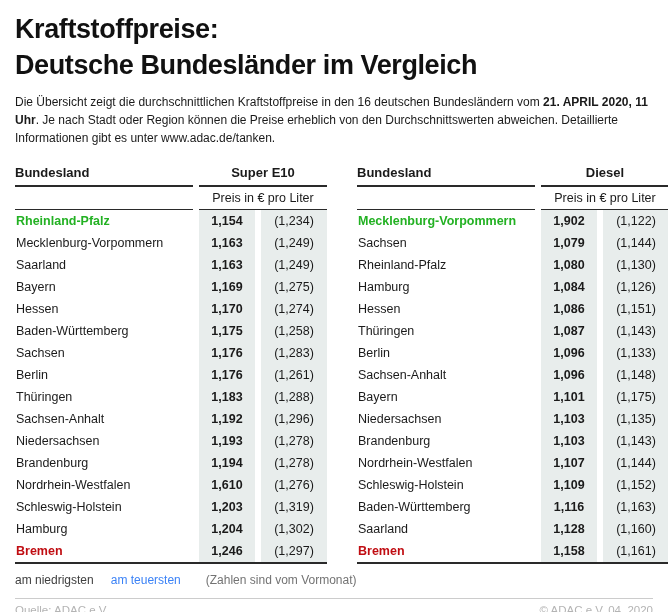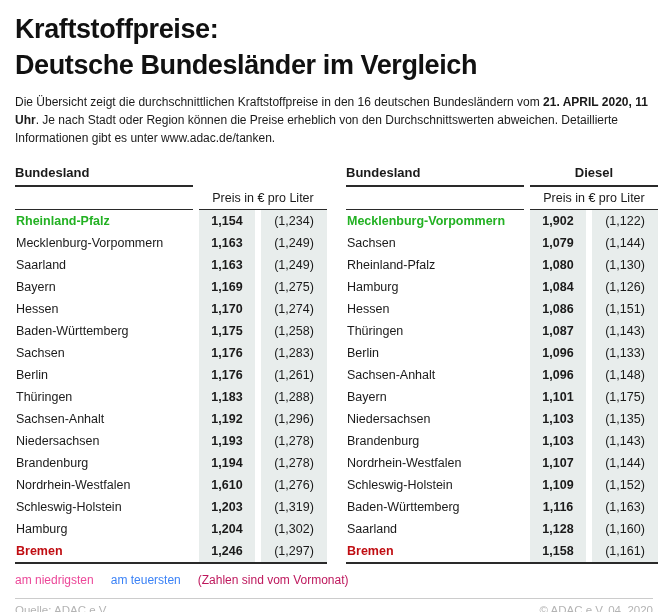--- a/index.html
+++ b/index.html
@@ -16,21 +16,21 @@
     font-size:27px; font-weight:bold; line-height:1.32;
     letter-spacing:-0.4px; color:#111;
     margin:2px 0 10px 0;
   }
   .intro {
     font-size:12px; line-height:1.5; color:#1a1a1a;
     max-width:644px; margin-bottom:16px;
   }
   .intro b { font-weight:bold; }
 
-  .tables { display:flex; gap:19px; }
+  .tables { display:flex; gap:30px; }
   .fuel-table { width:312px; }
 
   .hrow { display:grid; grid-template-columns:178px 128px; column-gap:6px; }
   .hrow .cell { border-bottom:2px solid #2a2a2a; }
   .h1 .cell { font-size:13px; font-weight:bold; padding:2px 0 5px 0; }
   .h1 .fuel-cell { text-align:center; }
   .h2 .cell { font-size:12.5px; padding:4px 0 4px 0; border-bottom:1.5px solid #2a2a2a; min-height:23px; }
   .h2 .unit-cell { text-align:center; }
 
   .tbody { border-bottom:2px solid #2a2a2a; }
@@ -44,23 +44,23 @@
     display:flex; align-items:center; justify-content:center;
   }
   .trow .price { font-weight:bold; }
   .trow.lowest .name { color:#23b123; font-weight:bold; }
   .trow.highest .name { color:#c00d12; font-weight:bold; }
 
   .legend {
     margin-top:9px; display:flex; align-items:center; gap:17px;
     font-size:12px;
   }
-  .legend .lowest { color:#ec4899; }
+  .legend .lowest { color:#404040; }
   .legend .highest { color:#3b82f6; }
-  .legend .note { color:#be185d; }
+  .legend .note { color:#737373; margin-left:8px; }
 
   .footer {
     margin-top:11px; border-top:1px solid #cccccc; padding-top:5px;
     display:flex; justify-content:space-between;
     font-size:11.5px; color:#b4b4b4;
   }
 </style>
 </head>
 <body>
 
@@ -69,20 +69,21 @@
   <h1 class="title" style="white-space:pre-line;">Kraftstoffpreise:
 Deutsche Bundesländer im Vergleich</h1>
 
   <p class="intro"><span>Die Übersicht zeigt die durchschnittlichen Kraftstoffpreise in den 16 deutschen Bundesländern vom </span><b>21. APRIL 2020, 11 Uhr</b><span>. Je nach Stadt oder Region können die Preise erheblich von den Durchschnittswerten abweichen. Detaillierte Informationen gibt es unter www.adac.de/tanken.</span></p>
 
   <div class="tables">
 
     <div class="fuel-table">
       <div class="hrow h1">
         <div class="cell">Bundesland</div>
+        <div class="cell fuel-cell">Super E10</div>
       </div>
       <div class="hrow h2">
         <div class="cell"></div>
         <div class="cell unit-cell">Preis in € pro Liter</div>
       </div>
       <div class="tbody">
           <div class="trow lowest">
       <div class="name">Rheinland-Pfalz</div>
       <div class="val price">1,154</div>
       <div class="val prev">(1,234)</div>

